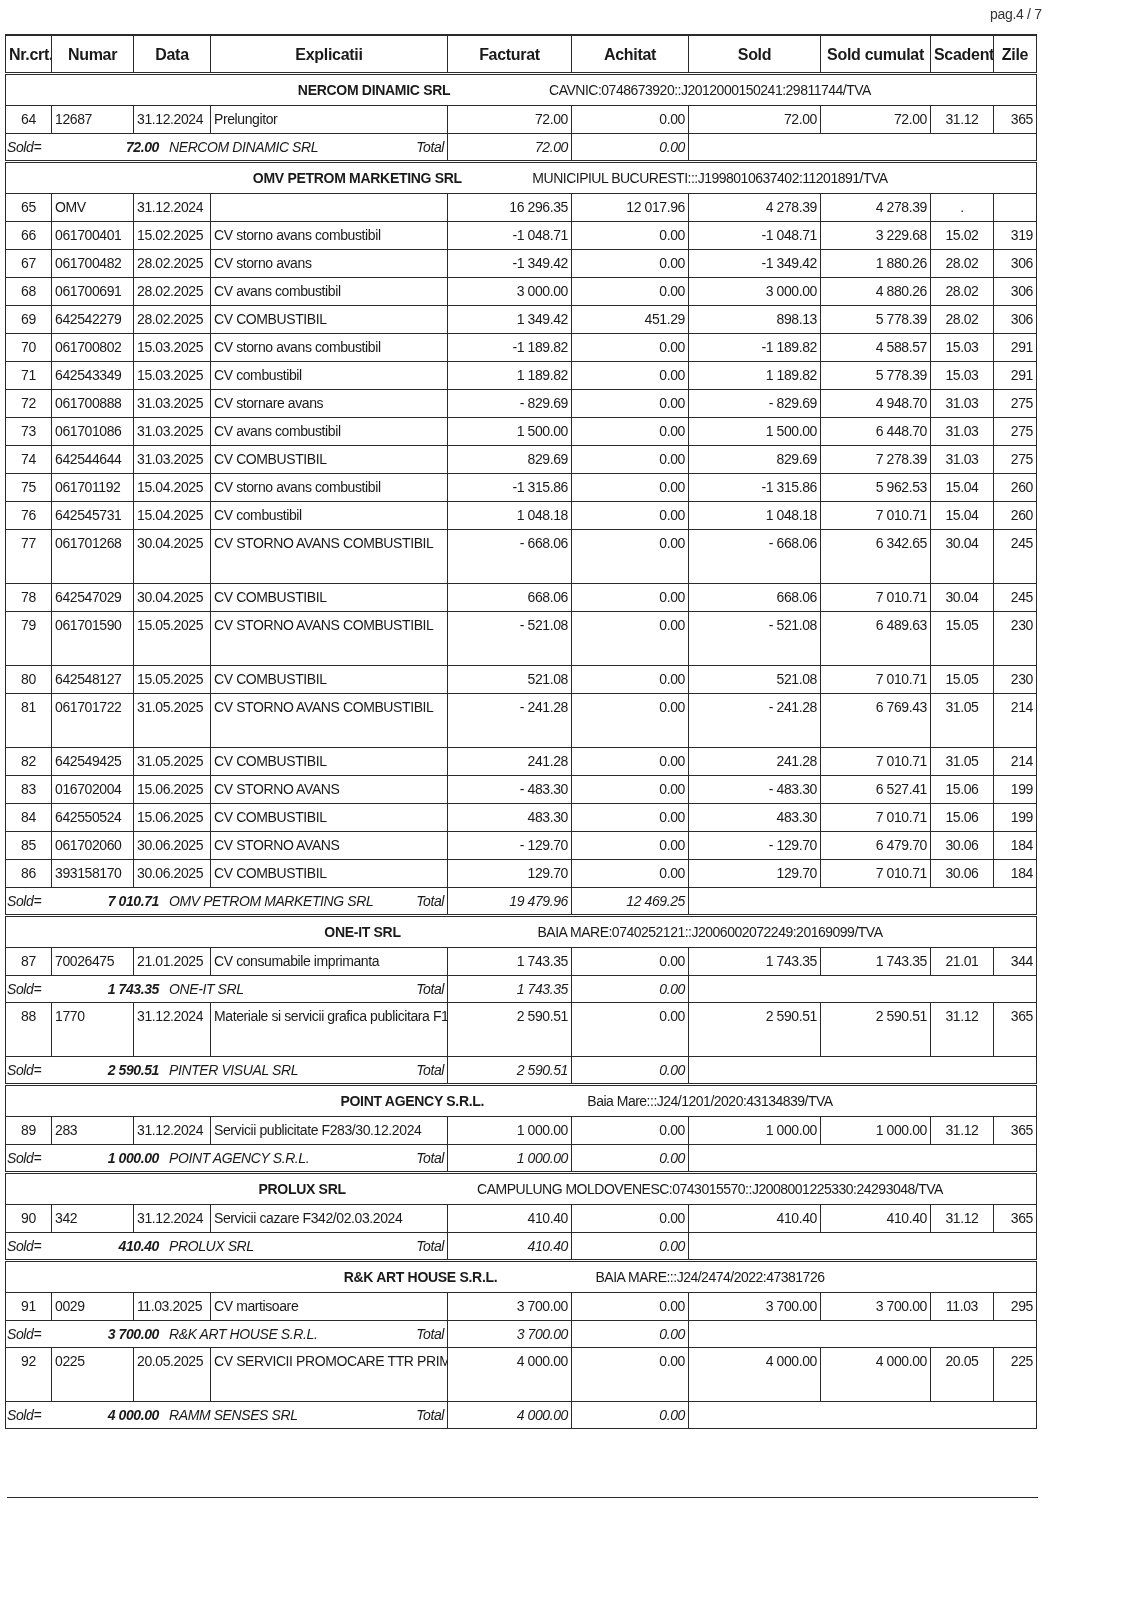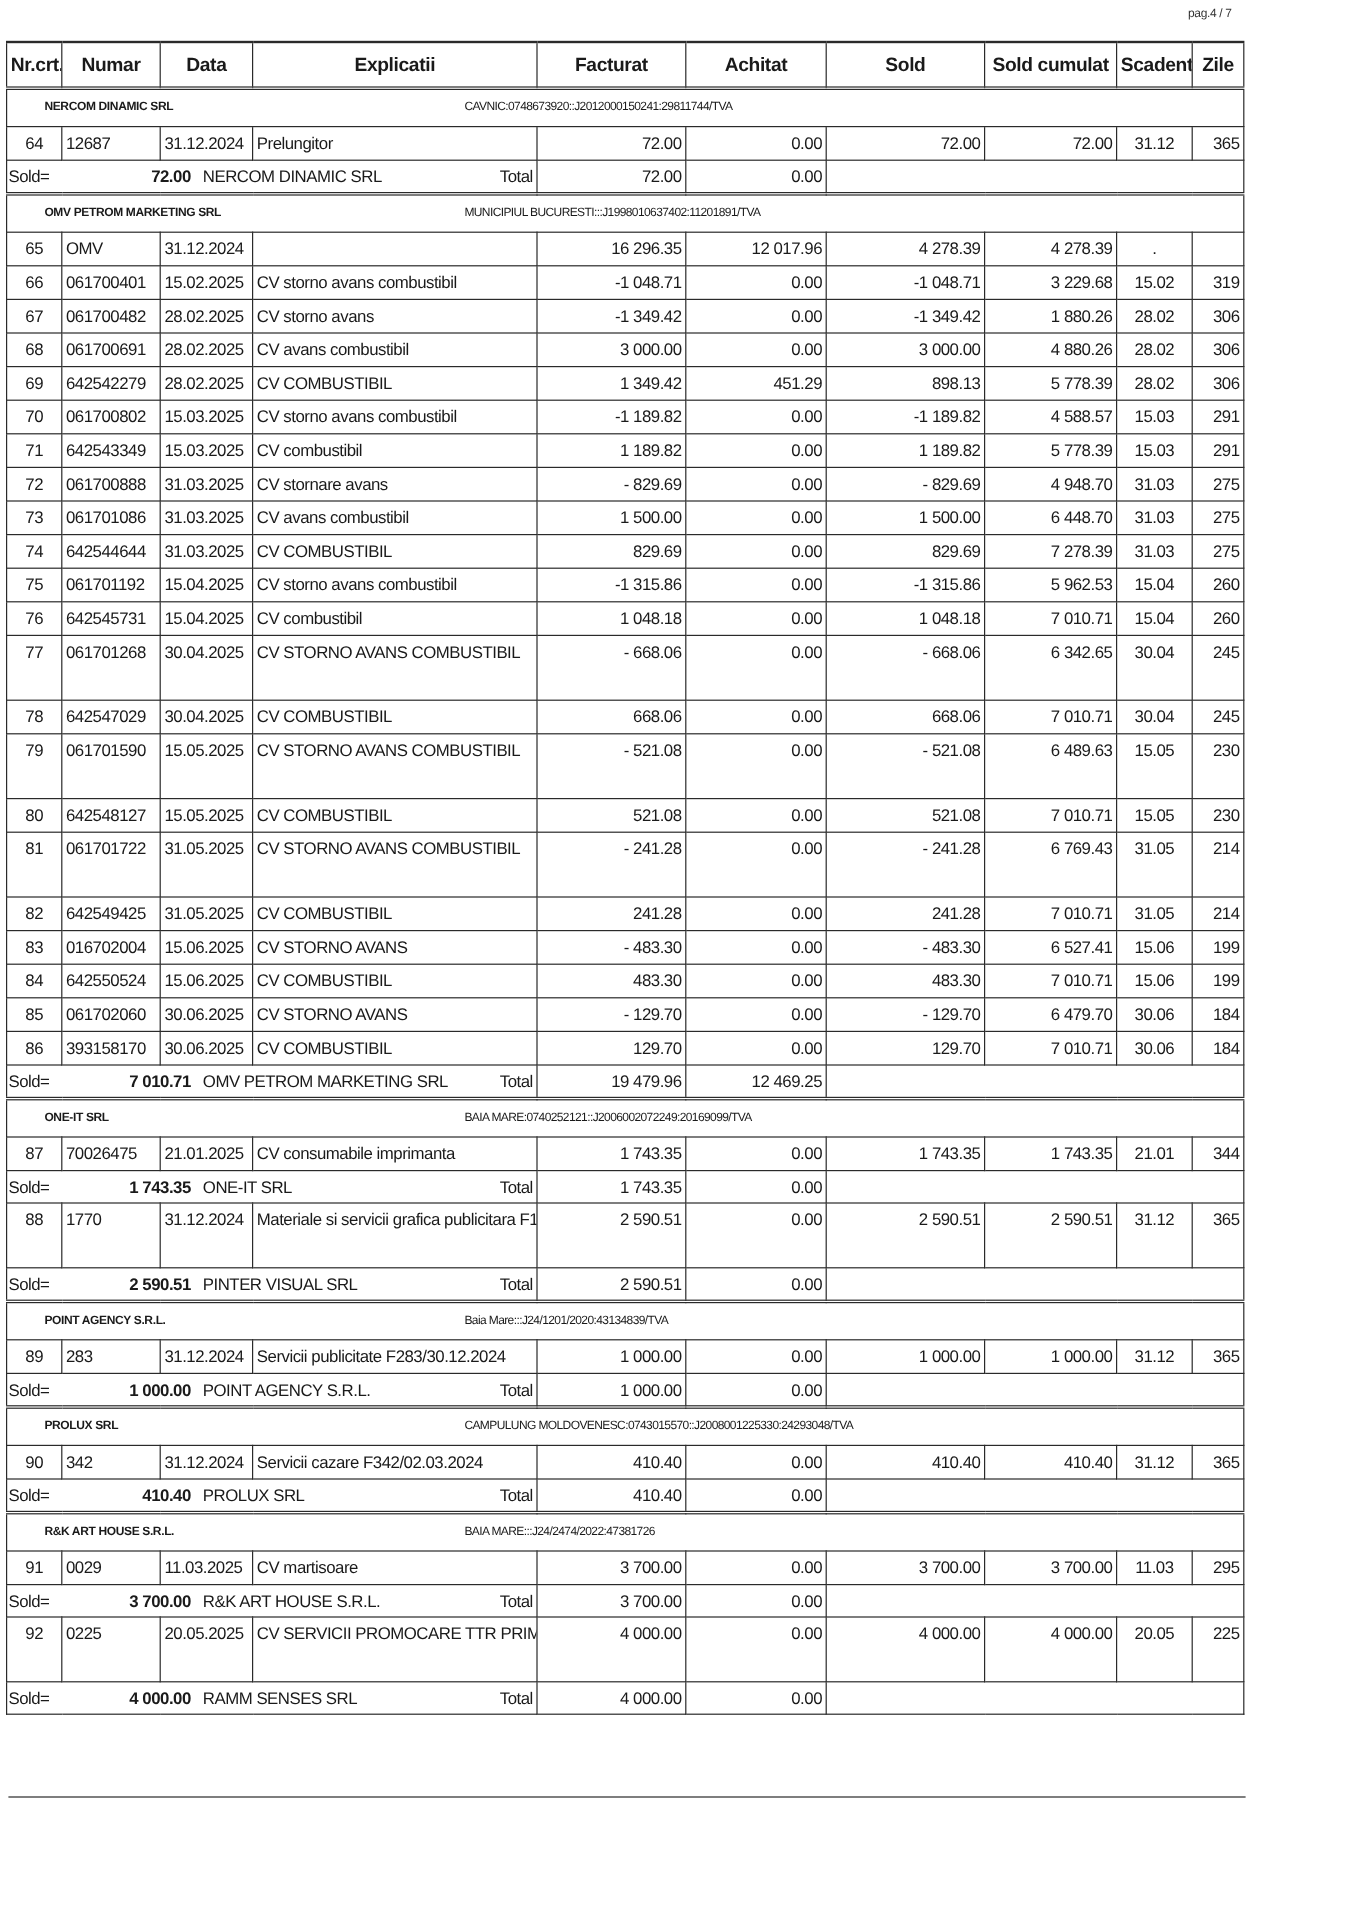--- a/index.html
+++ b/index.html
@@ -1,32 +1,32 @@
 <!DOCTYPE html>
 <html><head>
 <meta charset="utf-8">
 <style>
   html, body { margin:0; padding:0; background:#ffffff; }
   body { width:1130px; height:1600px; position:relative; font-family:"Liberation Sans", sans-serif; color:#1a1a1a; }
-  .page-num { position:absolute; left:990px; top:6px; font-size:10px; color:#333; letter-spacing:-0.3px; }
+  .page-num { position:absolute; left:990px; top:6px; font-size:14px; color:#333; letter-spacing:-0.3px; }
   table.ledger { position:absolute; left:5px; top:34px; border-collapse:collapse; table-layout:fixed; width:1031px; }
   table.ledger td, table.ledger th { border:1px solid #2a2a2a; padding:0 3px; font-size:14px; line-height:17px; vertical-align:top; overflow:hidden; white-space:nowrap; letter-spacing:-0.4px; }
   table.ledger th { font-weight:bold; font-size:16px; height:36px; vertical-align:middle; text-align:center; letter-spacing:-0.3px; border-width:2px 1px 2px 1px; }
   th.c-nr { text-align:left; padding-left:1px; }
   th.c-zile { vertical-align:bottom; padding-bottom:3px; }
   td.num { text-align:right; }
   td.ctr { text-align:center; }
   td.wrap { white-space:normal; line-height:27px;margin-top:44px; }
   tr.row td { height:27px; line-height:26px; }
   tr.row.tall td { height:53px; }
   tr.row.tall td.wrap { line-height:26px; }
-  tr.grp td { height:28px; line-height:30px; border-top:3px double #2a2a2a; font-size:10px; }
+  tr.grp td { height:28px; line-height:30px; border-top:3px double #2a2a2a; font-size:14px;text-align:center; }
   tr.grp .gname { font-weight:bold; padding-left:28px; display:inline-block; width:350px; letter-spacing:-0.3px; }
   tr.grp .ginfo { letter-spacing:-0.5px; }
-  tr.sold td { height:26px; line-height:26px; }
+  tr.sold td { height:26px; line-height:26px;font-style:italic; }
   .sold-lbl { display:inline-block; width:70px; }
   .sold-val { display:inline-block; width:82px; text-align:right; font-weight:bold; }
   .sold-name { display:inline-block; padding-left:10px; }
   .sold-total { float:right; }
   tr.sold td.empty { border-left:1px solid #2a2a2a; }
   .bottom-rule { position:absolute; left:7px; width:1031px; height:0; border-top:1px solid #2a2a2a; }
 </style>
 </head>
 <body>
 

